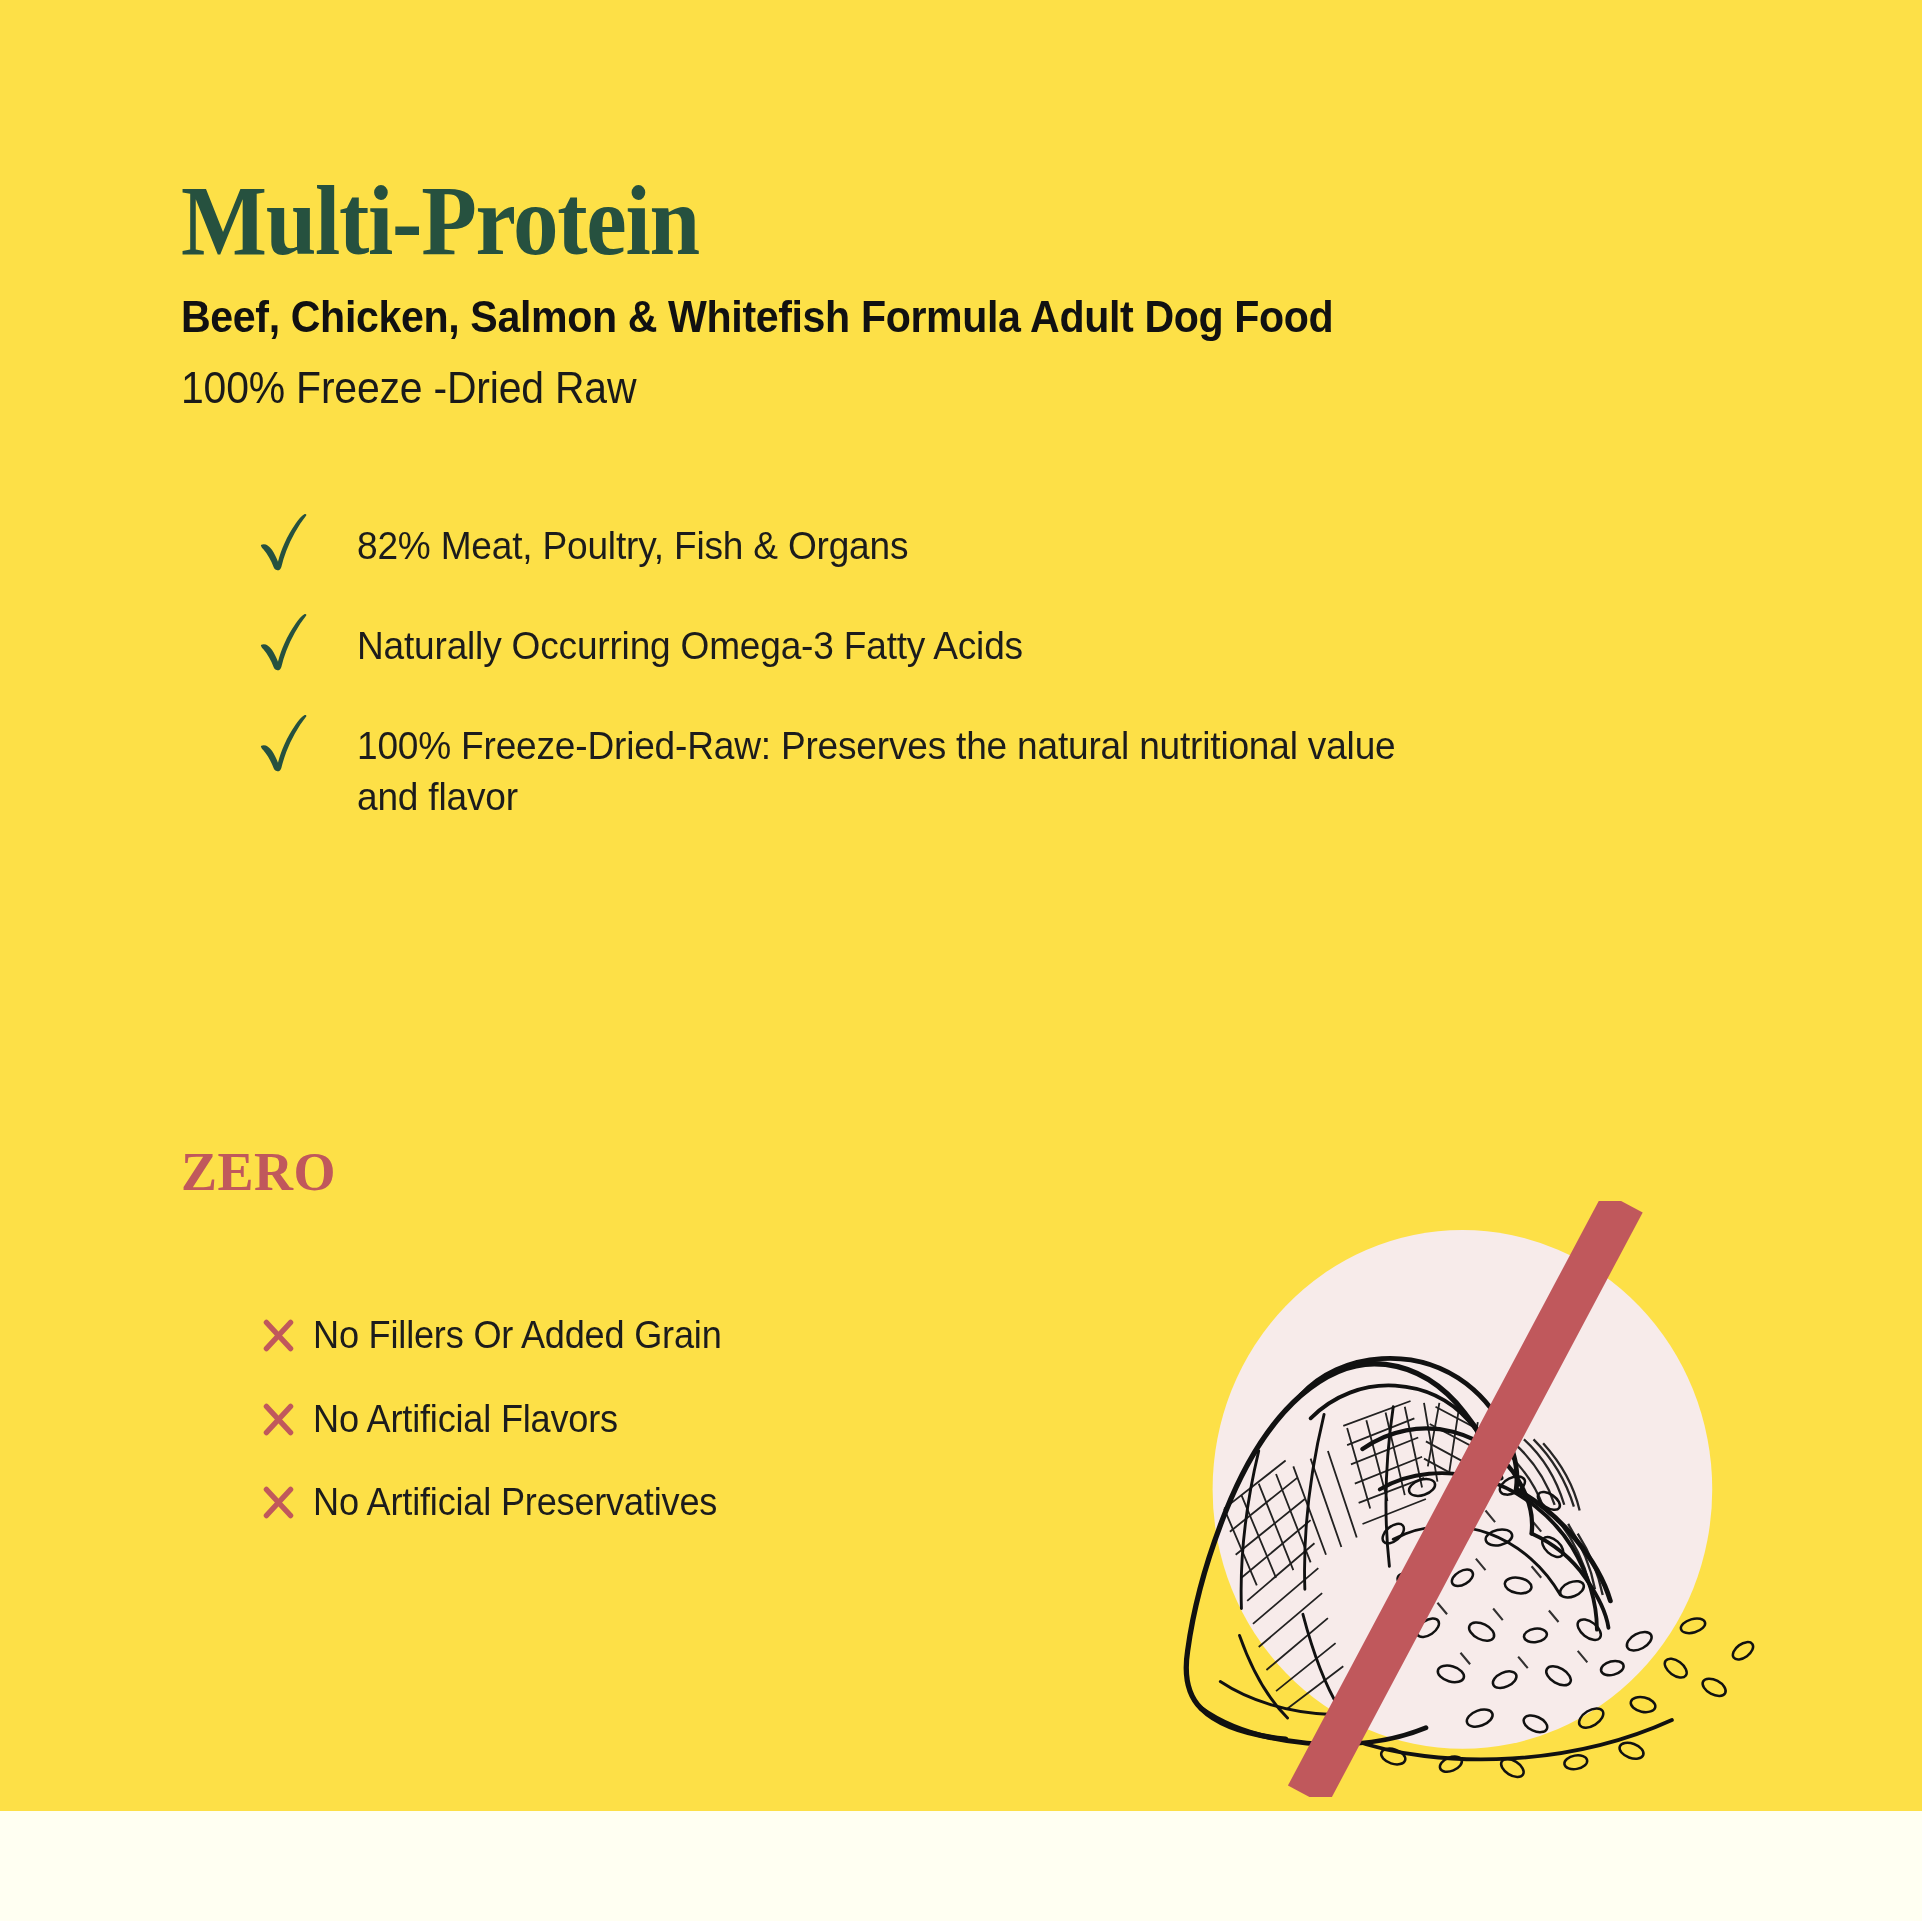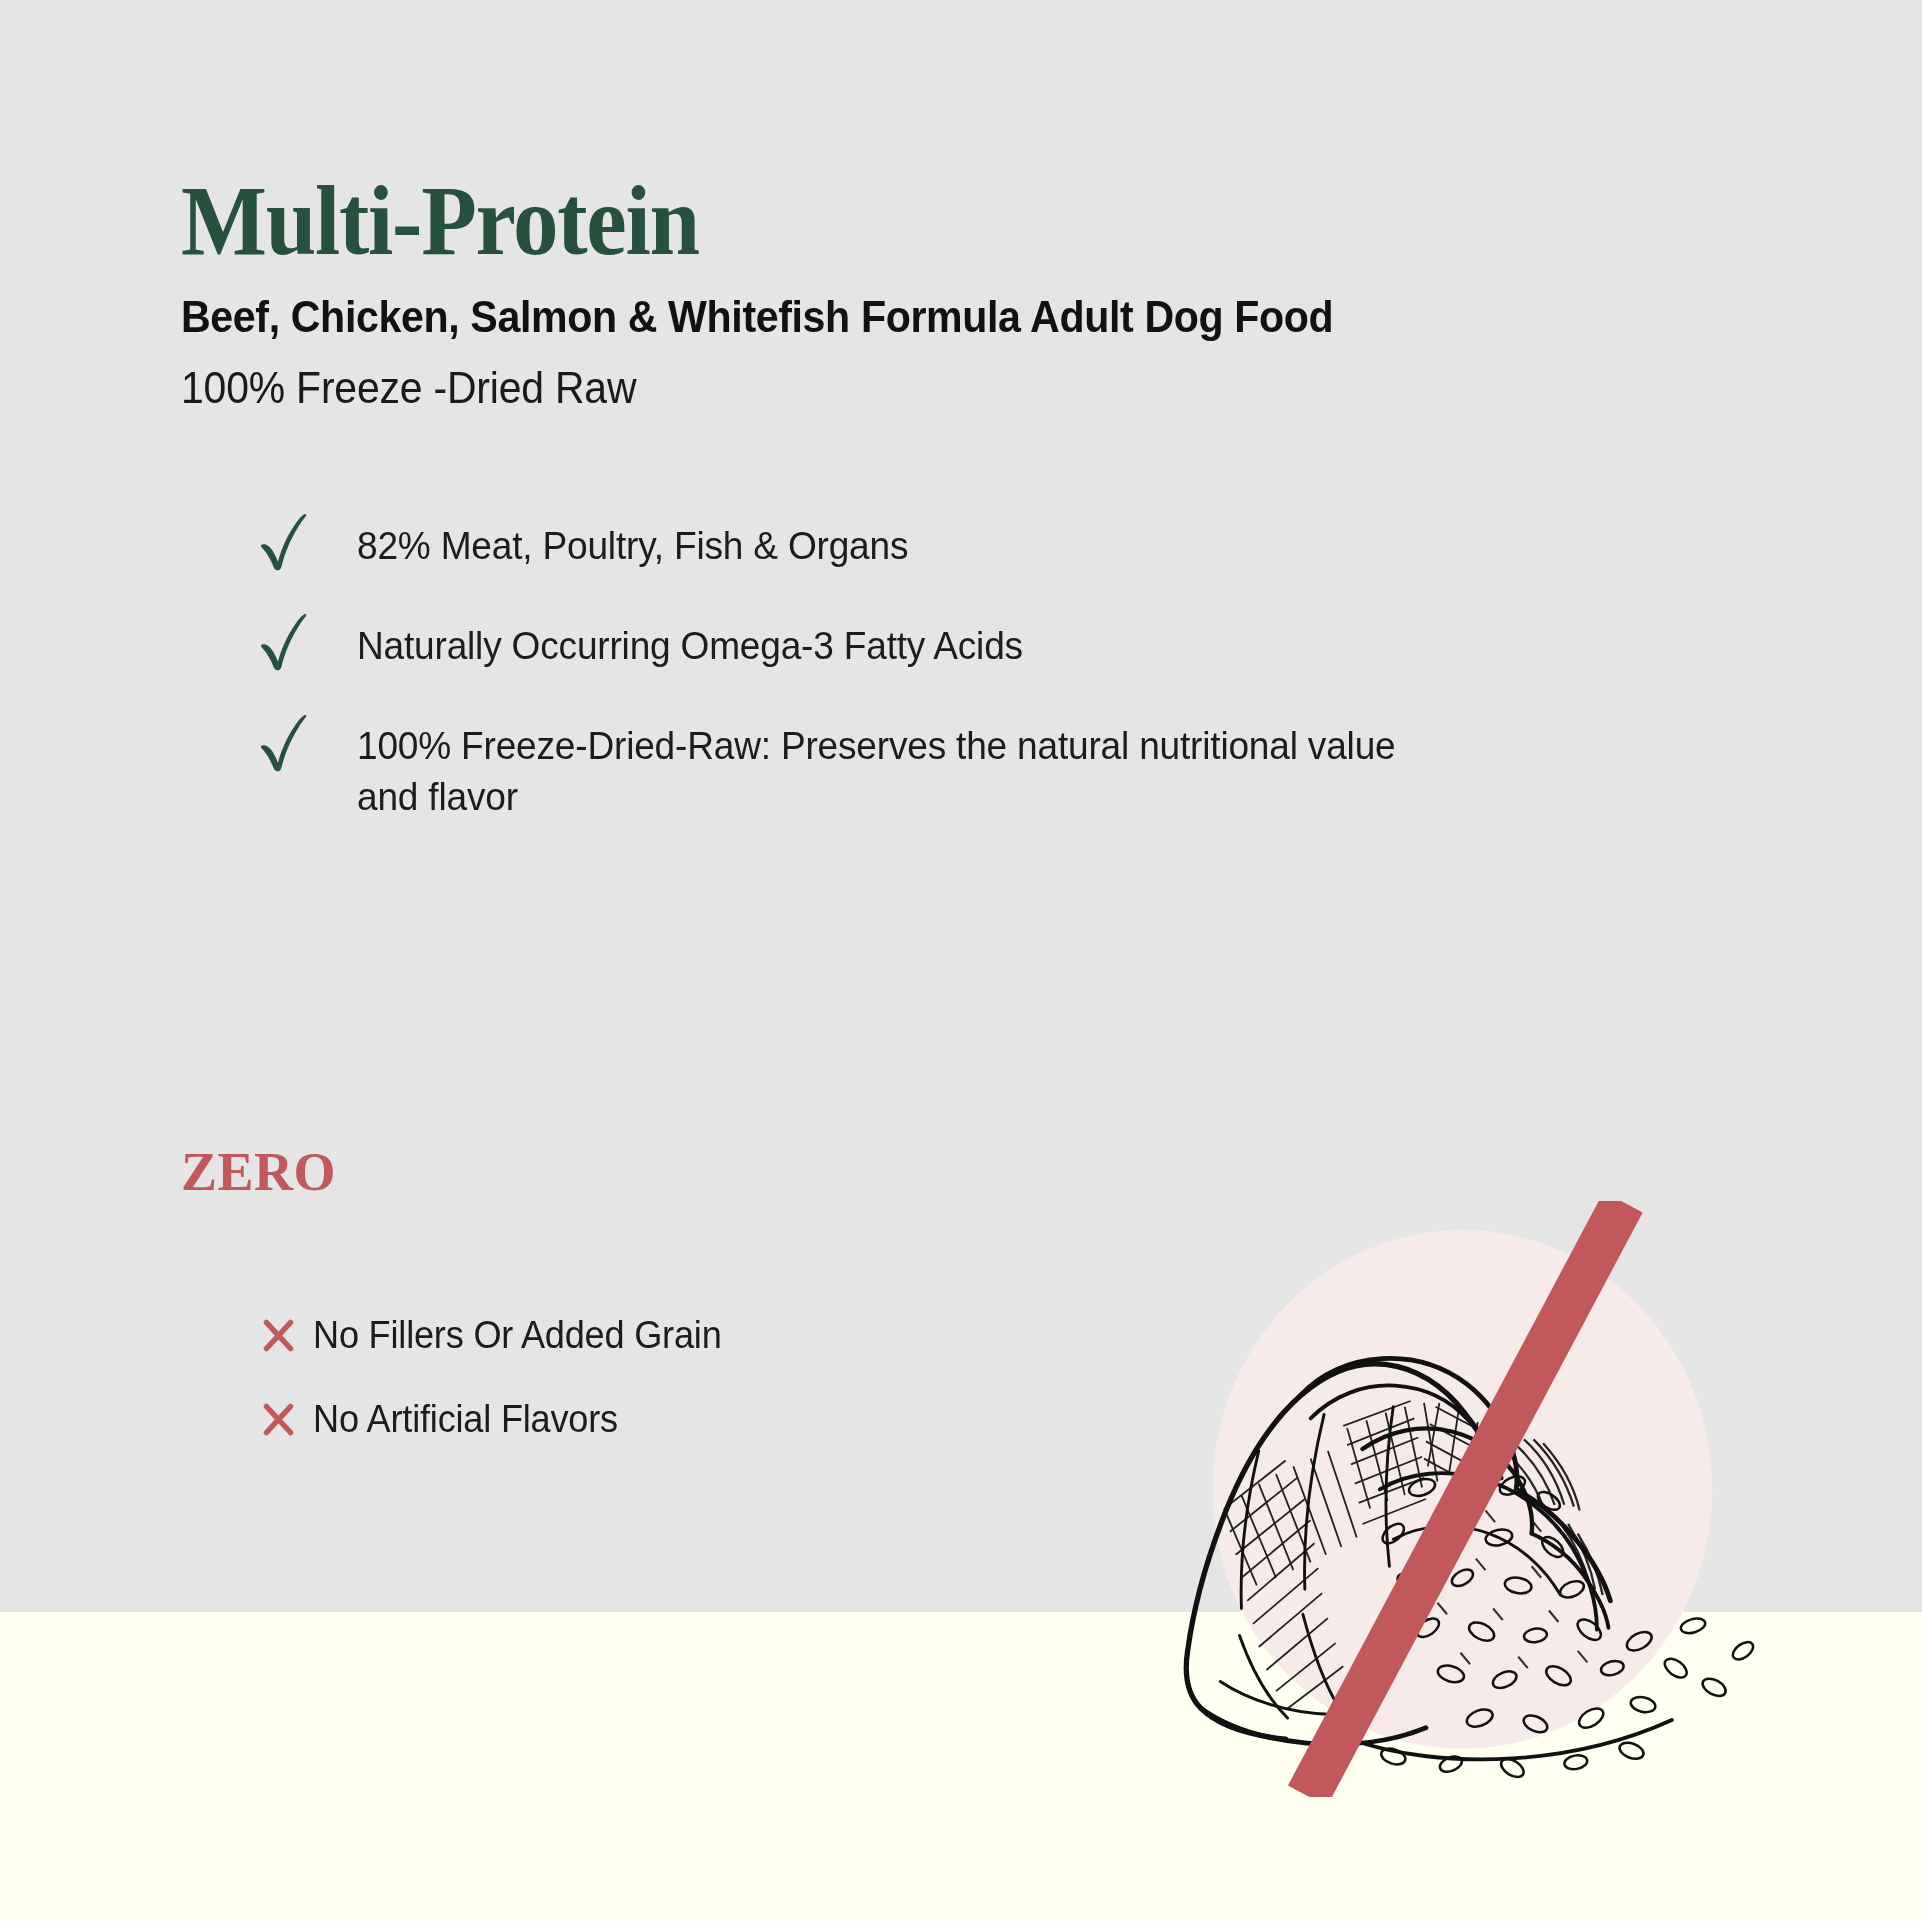--- a/index.html
+++ b/index.html
@@ -11,22 +11,22 @@
     height: 1921px;
     background: #fffff2;
     font-family: "Liberation Sans", sans-serif;
     overflow: hidden;
     position: relative;
   }
 
   #page {
     position: relative;
     width: 1922px;
-    height: 1612px;
-    background: #e5e5e5;
+    height: 1811px;
+    background: #fde047;
   }
 
   
   .header {
     position: absolute;
     left: 181px;
     top: 171px;
     width: 1537px;
   }
 
@@ -230,20 +230,31 @@
           <g stroke="#C0585C" stroke-width="5.4" stroke-linecap="round">
             <line x1="5.5" y1="4.5" x2="30.5" y2="31.5"></line>
             <line x1="30.5" y1="4.5" x2="5.5" y2="31.5"></line>
           </g>
         </svg>
       </span>
       <span class="cross-text">No Artificial Flavors</span>
     </div>
 
 
+    <div class="cross-item">
+      <span class="cross-icon">
+        <svg viewBox="0 0 36 36" xmlns="http://www.w3.org/2000/svg">
+          <g stroke="#C0585C" stroke-width="5.4" stroke-linecap="round">
+            <line x1="5.5" y1="4.5" x2="30.5" y2="31.5"></line>
+            <line x1="30.5" y1="4.5" x2="5.5" y2="31.5"></line>
+          </g>
+        </svg>
+      </span>
+      <span class="cross-text">No Artificial Preservatives</span>
+    </div>
 
   </div>
 
   <div class="illustration">
     <svg viewBox="0 0 740 620" xmlns="http://www.w3.org/2000/svg">
 
       <ellipse cx="372" cy="300" rx="260" ry="270" fill="#F7EBEA"></ellipse>
 
       <g fill="none" stroke="#111111" stroke-linecap="round" stroke-linejoin="round">
 

